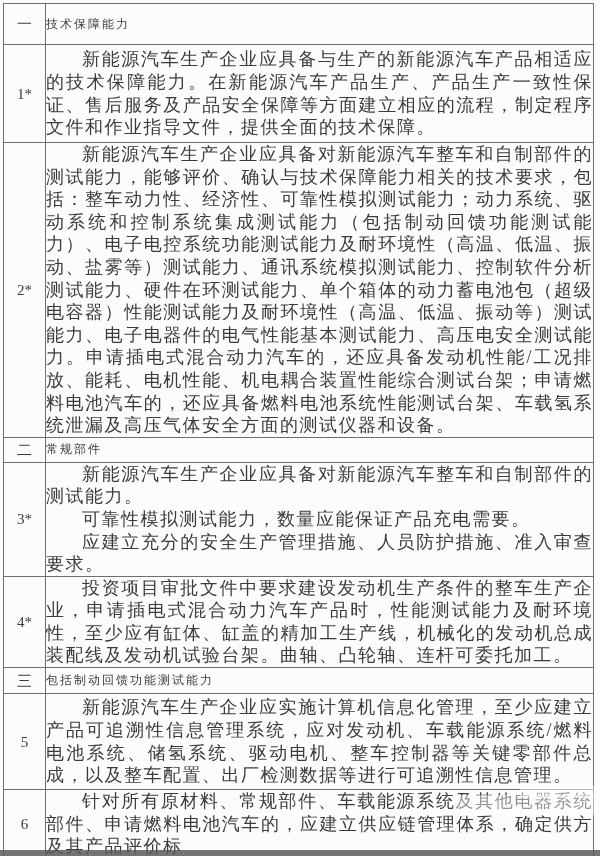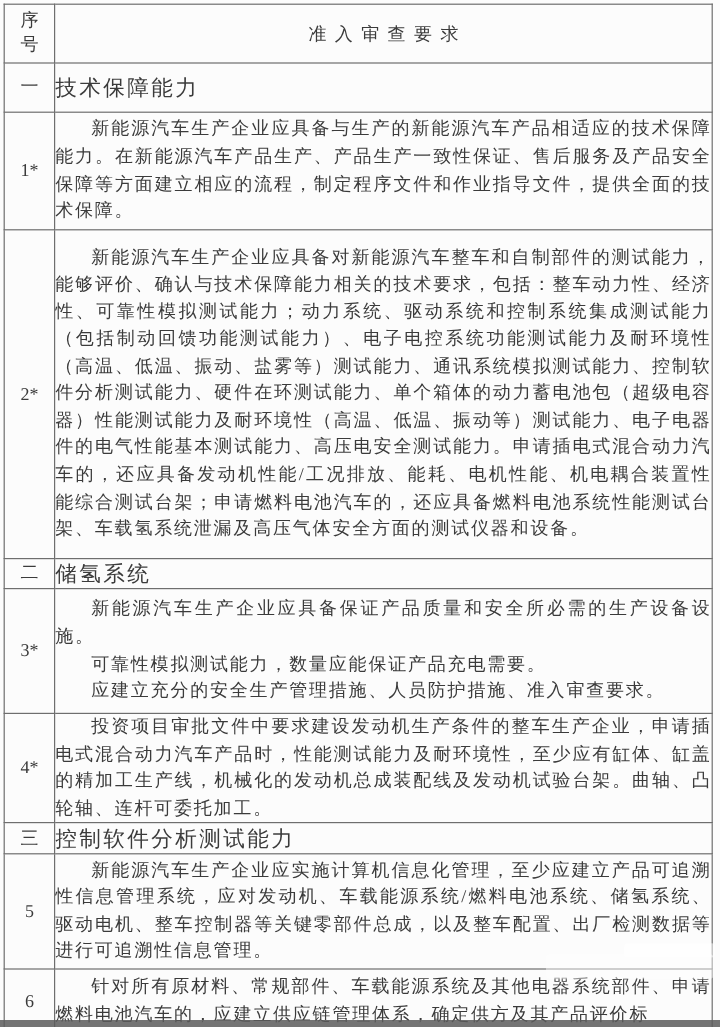--- a/index.html
+++ b/index.html
@@ -48,30 +48,30 @@
     word-break:break-all;
     text-align:center;
   }
   td.head-req{
     text-align:center;
     font-size:15px;
     letter-spacing:7px;
     text-indent:7px;
   }
   td.section-cell{
-    font-size:18px;
+    font-size:12px;
     letter-spacing:2px;
     padding:0 7px 0 9px;
   }
   td.body-cell{
     padding:2px 7px 2px 9px;
   }
   td.body-cell p{
     margin:0;
-    font-size:15px;
+    font-size:18px;
     line-height:22.6px;
     letter-spacing:1.5px;
     text-align:justify;
     text-justify:inter-character;
     text-indent:2em;
   }
 
   
   .wm-a{
     position:absolute;left:455px;top:795px;width:140px;height:21px;
@@ -92,28 +92,20 @@
 
 <div class="page">
 
   <table class="req">
     <colgroup>
         <col class="c-no">
         <col class="c-req">
       </colgroup>
 
     <tbody>
-        <tr class="r-header">
-      <td class="no-cell">
-        <div class="no-wrap">序号</div>
-      </td>
-      <td class="head-req">
-        <span>准入审查要求</span>
-      </td>
-    </tr>
 
     <tr class="r-s1">
       <td class="no-cell">一</td>
       <td class="section-cell">技术保障能力</td>
     </tr>
 
     <tr class="r-1">
       <td class="no-cell">1*</td>
       <td class="body-cell">
         <p>新能源汽车生产企业应具备与生产的新能源汽车产品相适应的技术保障能力。在新能源汽车产品生产、产品生产一致性保证、售后服务及产品安全保障等方面建立相应的流程，制定程序文件和作业指导文件，提供全面的技术保障。</p>
@@ -122,42 +114,42 @@
 
     <tr class="r-2">
       <td class="no-cell">2*</td>
       <td class="body-cell">
         <p>新能源汽车生产企业应具备对新能源汽车整车和自制部件的测试能力，能够评价、确认与技术保障能力相关的技术要求，包括：整车动力性、经济性、可靠性模拟测试能力；动力系统、驱动系统和控制系统集成测试能力（包括制动回馈功能测试能力）、电子电控系统功能测试能力及耐环境性（高温、低温、振动、盐雾等）测试能力、通讯系统模拟测试能力、控制软件分析测试能力、硬件在环测试能力、单个箱体的动力蓄电池包（超级电容器）性能测试能力及耐环境性（高温、低温、振动等）测试能力、电子电器件的电气性能基本测试能力、高压电安全测试能力。申请插电式混合动力汽车的，还应具备发动机性能/工况排放、能耗、电机性能、机电耦合装置性能综合测试台架；申请燃料电池汽车的，还应具备燃料电池系统性能测试台架、车载氢系统泄漏及高压气体安全方面的测试仪器和设备。</p>
       </td>
     </tr>
 
     <tr class="r-s2">
       <td class="no-cell">二</td>
-      <td class="section-cell">储氢系统</td>
+      <td class="section-cell">常规部件</td>
     </tr>
 
     <tr class="r-3">
       <td class="no-cell">3*</td>
       <td class="body-cell">
-        <p>新能源汽车生产企业应具备保证产品质量和安全所必需的生产设备设施。</p>
+        <p>新能源汽车生产企业应具备对新能源汽车整车和自制部件的测试能力。</p>
         <p>可靠性模拟测试能力，数量应能保证产品充电需要。</p>
         <p>应建立充分的安全生产管理措施、人员防护措施、准入审查要求。</p>
       </td>
     </tr>
 
     <tr class="r-4">
       <td class="no-cell">4*</td>
       <td class="body-cell">
         <p>投资项目审批文件中要求建设发动机生产条件的整车生产企业，申请插电式混合动力汽车产品时，性能测试能力及耐环境性，至少应有缸体、缸盖的精加工生产线，机械化的发动机总成装配线及发动机试验台架。曲轴、凸轮轴、连杆可委托加工。</p>
       </td>
     </tr>
 
     <tr class="r-s3">
       <td class="no-cell">三</td>
-      <td class="section-cell">控制软件分析测试能力</td>
+      <td class="section-cell">包括制动回馈功能测试能力</td>
     </tr>
 
     <tr class="r-5">
       <td class="no-cell">5</td>
       <td class="body-cell">
         <p>新能源汽车生产企业应实施计算机信息化管理，至少应建立产品可追溯性信息管理系统，应对发动机、车载能源系统/燃料电池系统、储氢系统、驱动电机、整车控制器等关键零部件总成，以及整车配置、出厂检测数据等进行可追溯性信息管理。</p>
       </td>
     </tr>
 
     <tr class="r-6">

